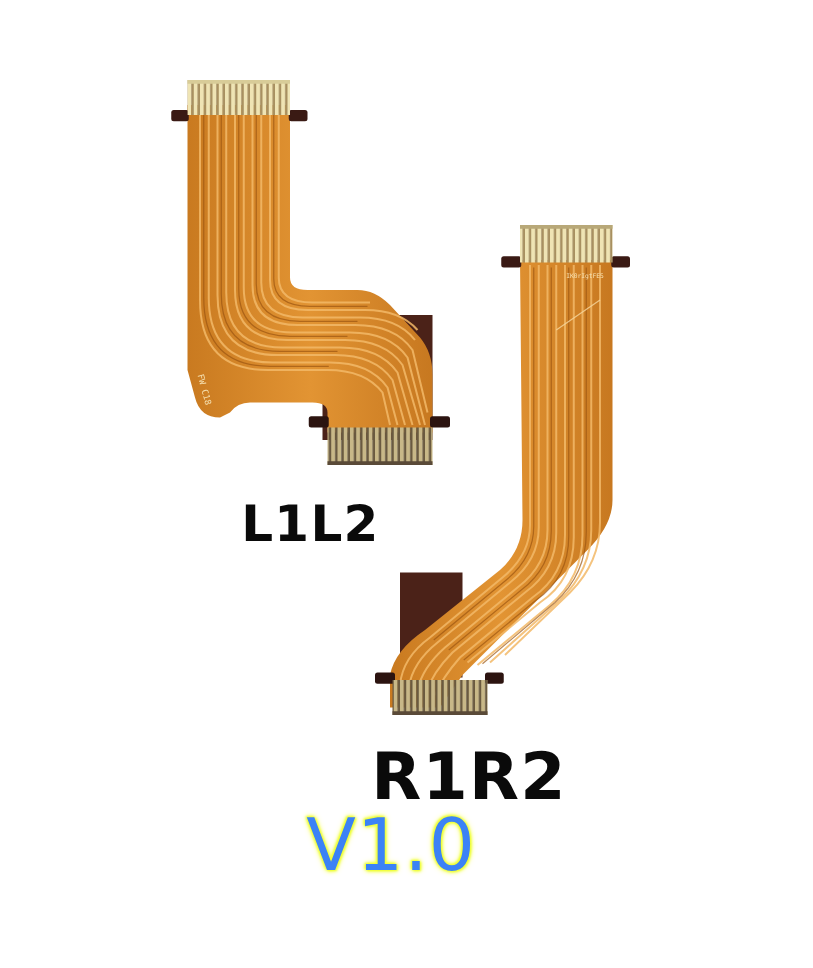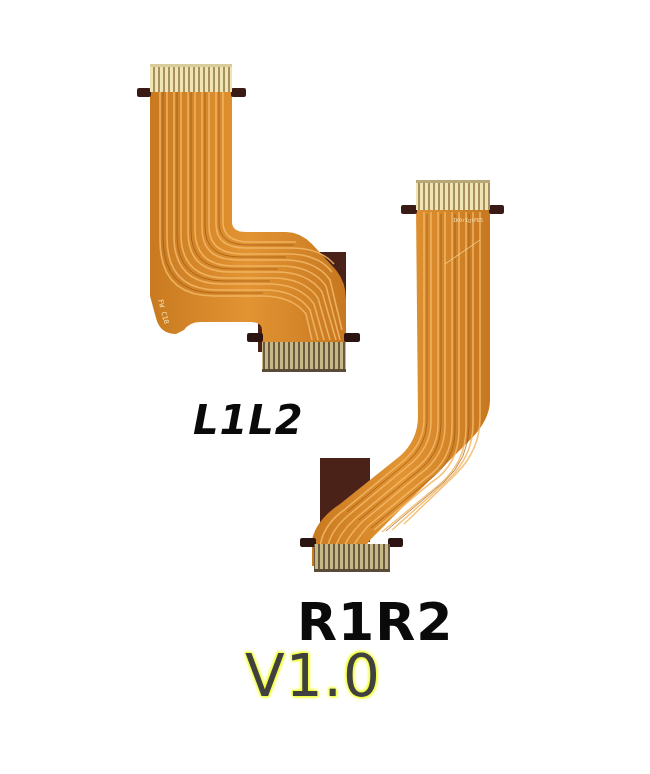--- a/index.html
+++ b/index.html
@@ -27,36 +27,35 @@
       font-weight: bold;
       color: #0a0a0a;
       letter-spacing: 1px;
       line-height: 1;
       white-space: nowrap;
     }
     .label-l {
       left: 193px;
       top: 400px;
       font-size: 40px;
-      font-style: italic;
     }
     .label-r {
       left: 297px;
       top: 596px;
       font-size: 52px;
     }
     .version {
       position: absolute;
       left: 245px;
       top: 647px;
       font-family: "DejaVu Sans", "Liberation Sans", sans-serif;
       font-weight: normal;
       font-size: 58px;
       line-height: 1;
-      color: #404040;
+      color: #3b82f6;
       letter-spacing: 1px;
       text-shadow:
         0 0 3px #f4ff3a,
         0 0 5px #f0ff2a,
         1px 1px 2px #e8ff20,
         -1px -1px 2px #e8ff20;
       white-space: nowrap;
     }
   </style>
 </head>

